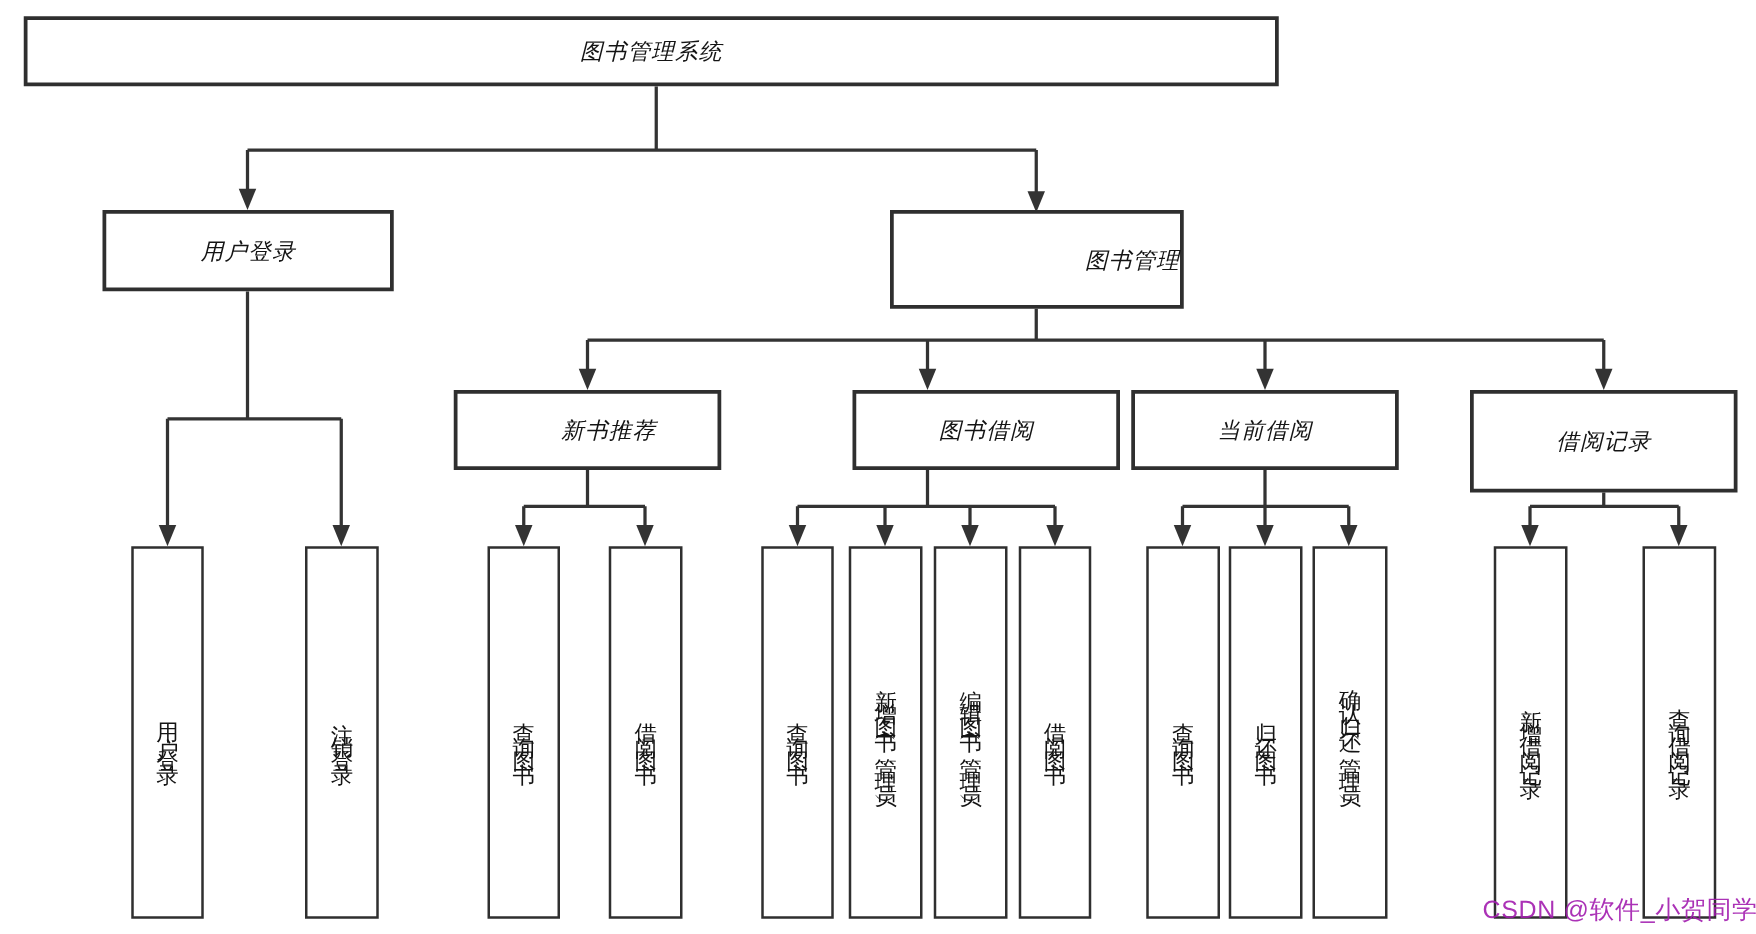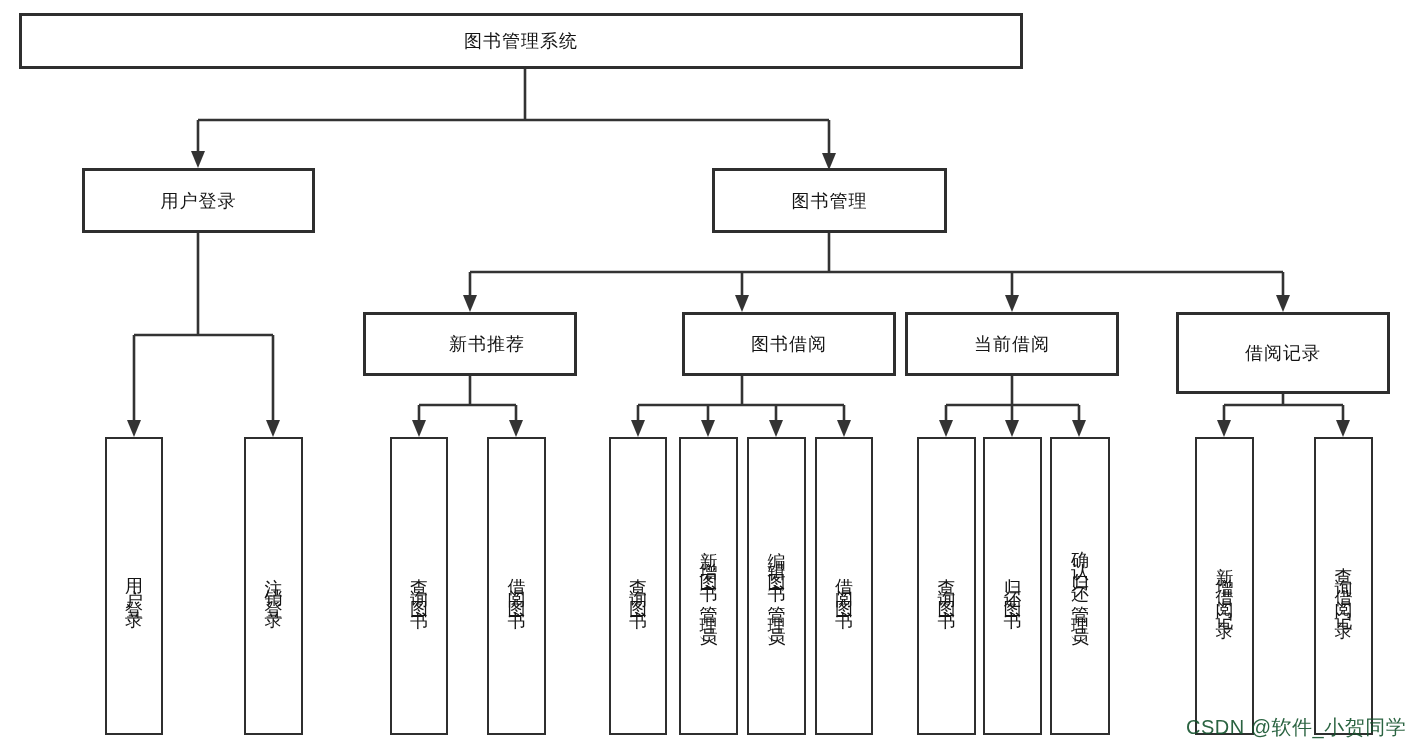--- a/index.html
+++ b/index.html
@@ -49,27 +49,28 @@
   .vtext {
     writing-mode: vertical-rl;
     text-orientation: mixed;
     letter-spacing: 11px;
     line-height: 1;
     font-size: 18px;
     color: #141414;
   }
   .hlabel {
     white-space: nowrap;
+    font-style: italic;
   }
   #watermark {
     position: absolute;
     left: 1186px;
     top: 714px;
     font-size: 20px;
-    color: #14532d;
+    color: #a21caf;
     opacity: 0.9;
     white-space: nowrap;
     z-index: 5;
     letter-spacing: 0.5px;
   }
 </style>
 </head>
 <body>
 
 <div id="canvas">
@@ -124,21 +125,21 @@
     </g>
   </svg>
 
   <div class="box" style="left:19px; top:13px; width:1004px; height:56px;">
     <span class="hlabel">图书管理系统</span>
   </div>
 
   <div class="box" style="left:82px; top:168px; width:233px; height:65px;">
     <span class="hlabel">用户登录</span>
   </div>
-  <div class="box" style="left:712px; top:168px; width:235px; height:65px;">
+  <div class="box" style="left:712px; top:168px; width:235px; height:79px;justify-content:flex-end;">
     <span class="hlabel">图书管理</span>
   </div>
 
   <div class="box" style="left:363px; top:312px; width:214px; height:64px;padding-left:34px;">
     <span class="hlabel">新书推荐</span>
   </div>
   <div class="box" style="left:635px; top:312px; width:214px; height:64px;margin-left:47px;">
     <span class="hlabel">图书借阅</span>
   </div>
   <div class="box" style="left:905px; top:312px; width:214px; height:64px;justify-content:center;">

